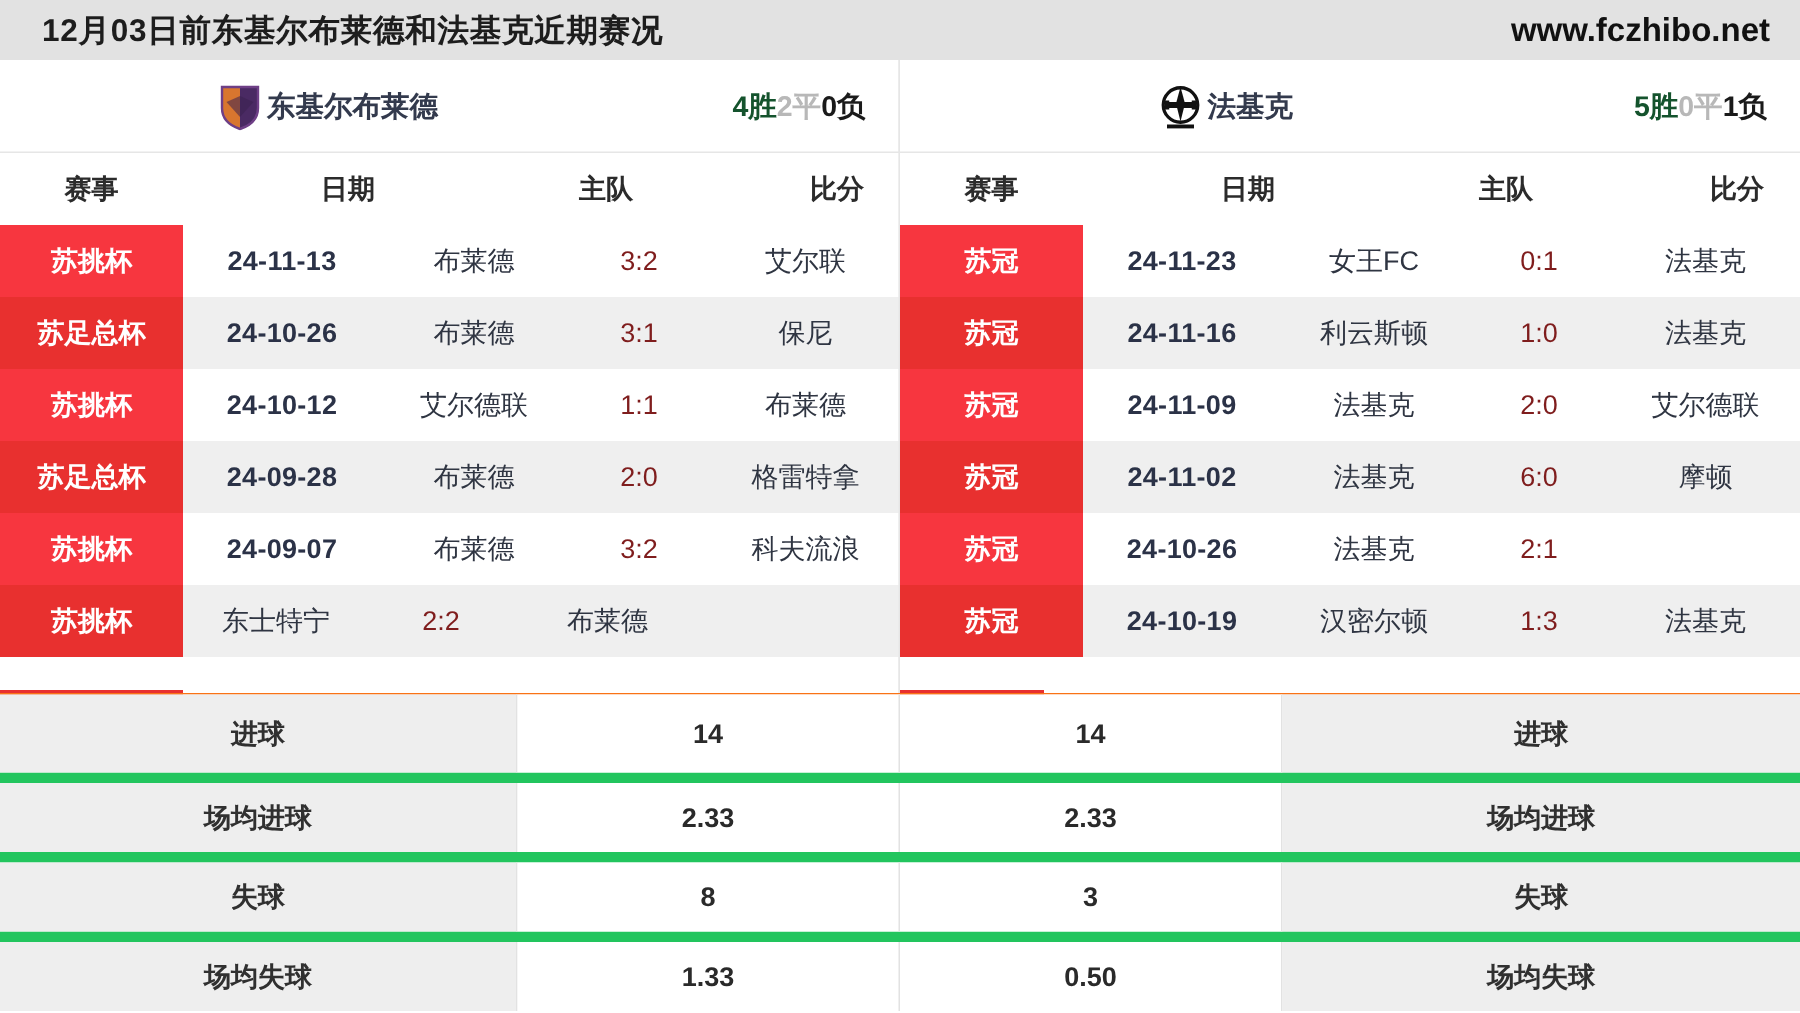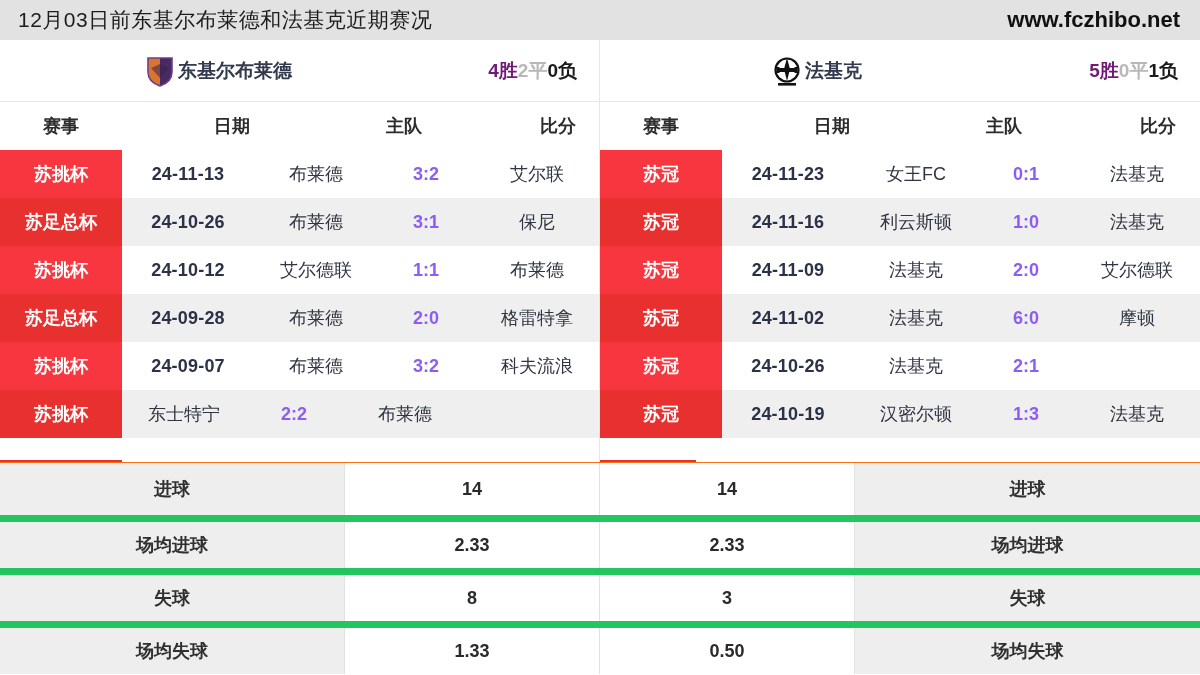--- a/index.html
+++ b/index.html
@@ -17,22 +17,22 @@
 
   
   .topbar {
     position: absolute; left: 0; top: 0;
     width: 1200px; height: 40px;
     background: #e2e2e2;
     display: flex; align-items: center;
     justify-content: space-between;
   }
   .topbar-title {
-    font-size: 21px; font-weight: 400; color: #1d1d1d;
-    padding-left: 18px; letter-spacing: 0.5px;
+    font-size: 21px; font-weight: 700; color: #1d1d1d;
+    padding-left: 28px; letter-spacing: 0.5px;
     white-space: nowrap;
   }
   .topbar-site {
     font-size: 22px; font-weight: 700; color: #111111;
     padding-right: 20px; white-space: nowrap;
   }
 
   
   .teamband {
     position: absolute; left: 0; top: 40px;
@@ -60,21 +60,21 @@
     flex: none;
   }
   .team-name {
     font-size: 19px; font-weight: 700; color: #333a4d;
     margin-left: 3px; white-space: nowrap;
   }
   .record {
     position: absolute; right: 22px;
     font-size: 19px; font-weight: 700; white-space: nowrap;
   }
-  .rec-win  { color: #701a75; }
+  .rec-win  { color: #14532d; }
   .rec-draw { color: #b8b8b8; }
   .rec-loss { color: #1a1a1a; }
 
   
   .tables {
     position: absolute; left: 0; top: 102px;
     width: 1200px; height: 360px;
     display: flex;
   }
   .mtable {
@@ -104,21 +104,21 @@
   .mrow.head .c-away {
     font-weight: 700; font-size: 18px; color: #2b2b2b;
   }
 
   .mrow.odd  .c-comp { background: #f7363f; }
   .mrow.even .c-comp { background: #e8302f; text-align: center; }
   .mrow .c-comp.badge {
     color: #ffffff; font-weight: 700; font-size: 18px;
   }
   .c-date { font-weight: 600; color: #2b3247; letter-spacing: 0.2px; }
-  .c-score { font-weight: 700; color: #8b5cf6; }
+  .c-score { font-weight: 400; color: #7f1d1d; }
 
   
   .stats {
     position: absolute; left: 0; top: 462px;
     width: 1200px; height: 213px;
   }
   .srow {
     display: flex; height: 53px;
     border-top: 7px solid #22c55e;
   }

